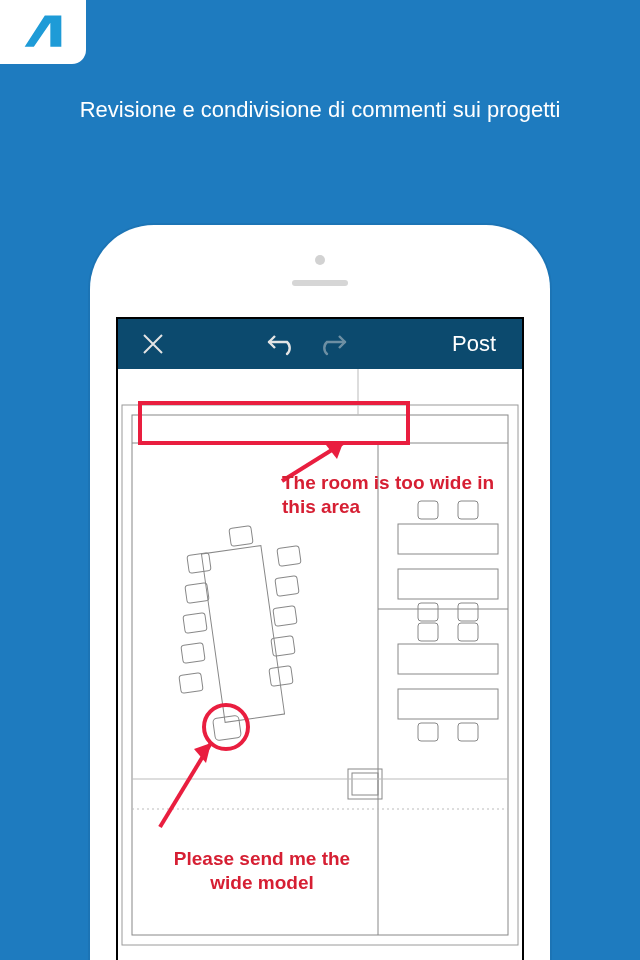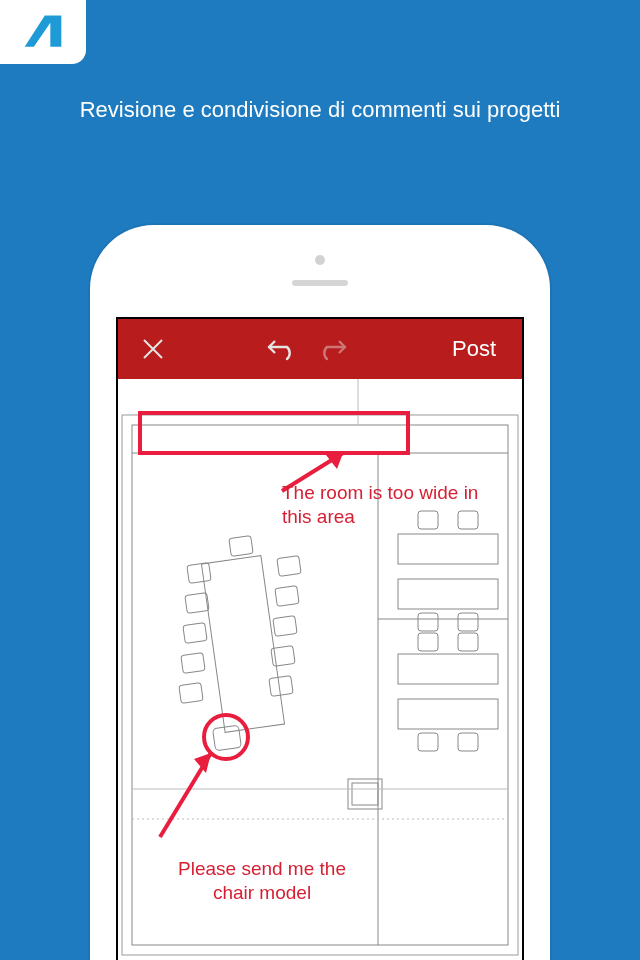--- a/index.html
+++ b/index.html
@@ -73,22 +73,22 @@
     position: absolute;
     top: 92px;
     left: 26px;
     right: 26px;
     bottom: 0;
     background: #fff;
     border: 2px solid #000;
     overflow: hidden;
   }
   .topbar {
-    height: 60px;
-    background: #b91c1c;
+    height: 50px;
+    background: #0c4a6e;
     display: flex;
     align-items: center;
     color: #e4e4e4;
   }
   .tb-btn {
     display: flex;
     align-items: center;
     justify-content: center;
     height: 100%;
   }
@@ -104,21 +104,21 @@
   }
   .canvas {
     position: relative;
     height: 590px;
     background: #fff;
   }
   .canvas svg { position: absolute; top: 0; left: 0; }
   .annotation {
     position: absolute;
     color: #d61f33;
-    font-weight: 400;
+    font-weight: 700;
     font-size: 19px;
     line-height: 1.25;
   }
   .ann1 { top: 102px; left: 164px; width: 220px; }
   .ann2 { top: 478px; left: 44px; width: 200px; text-align: center; }
 </style>
 </head>
 <body>
 
 <div class="logo-tab">
@@ -212,17 +212,17 @@
         <line x1="225" y1="74" x2="164" y2="112" stroke="#e91e3f" stroke-width="4"></line>
         <polygon points="225,74 208,76 219,90" fill="#e91e3f"></polygon>
 
         <circle cx="108" cy="358" r="22" fill="none" stroke="#e91e3f" stroke-width="4"></circle>
 
         <line x1="93" y1="374" x2="42" y2="458" stroke="#e91e3f" stroke-width="4"></line>
         <polygon points="93,374 76,380 88,394" fill="#e91e3f"></polygon>
       </svg>
 
       <div class="annotation ann1">The room is too wide in this area</div>
-      <div class="annotation ann2">Please send me the chair model</div>
+      <div class="annotation ann2">Please send me the wide model</div>
     </div>
 
   </div>
 </div>
 
 </body></html>

